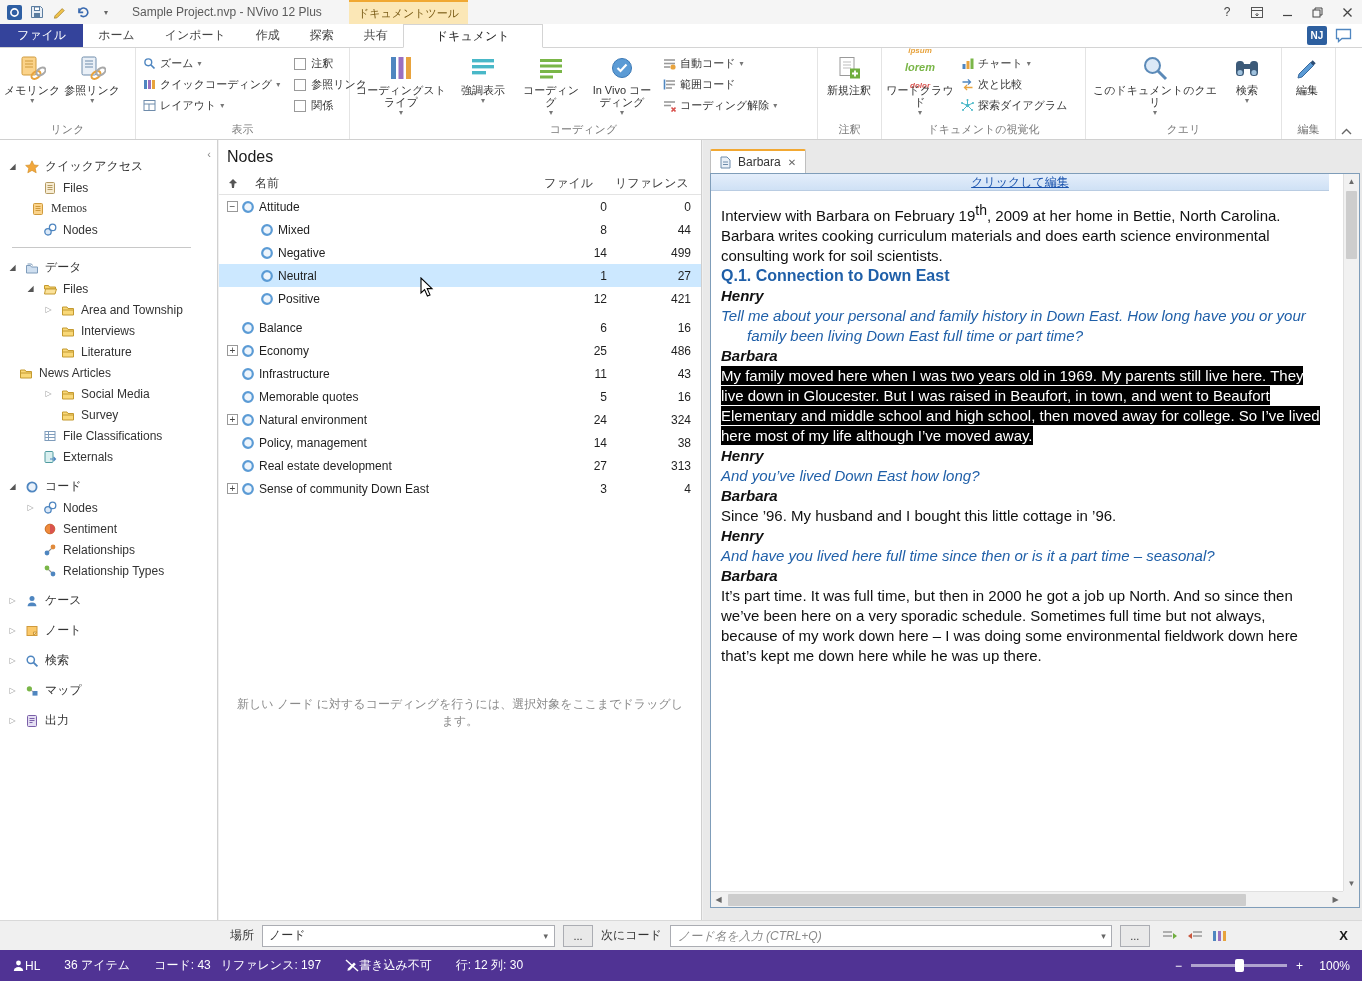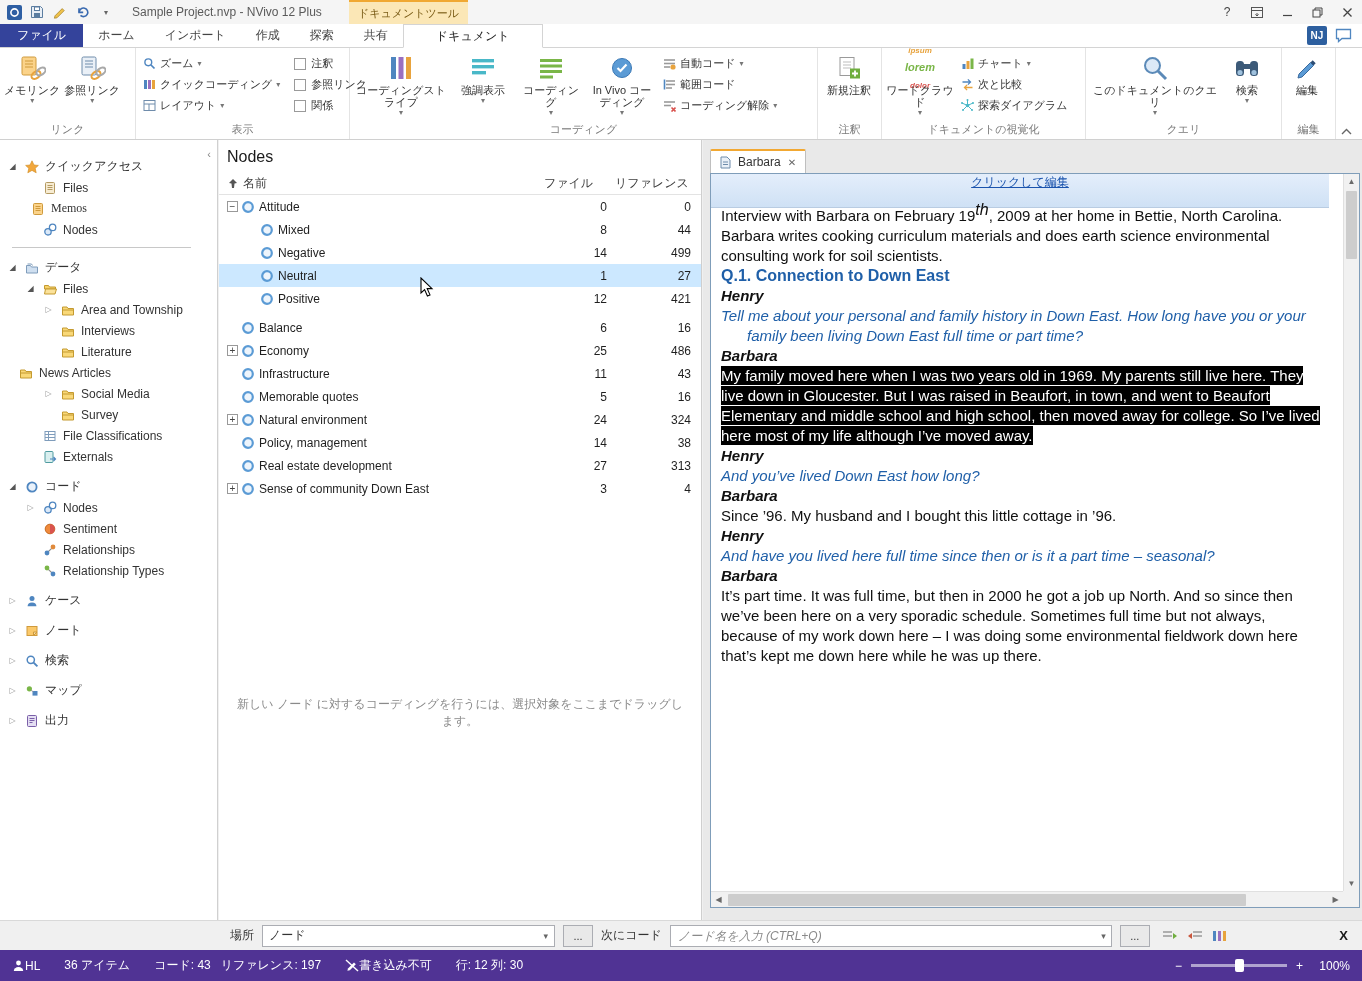--- a/index.html
+++ b/index.html
@@ -55,49 +55,49 @@
   .sb-ic { width:16px; flex:0 0 16px; display:flex; align-items:center; justify-content:center; }
   .sb-divider { height:1px; background:#c8c8c8; margin:7px 26px 7px 12px; }
 
   .nodespanel { position:absolute; left:219px; top:140px; width:483px; bottom:61px; background:#fff; border-right:1px solid #cfcfcf; display:flex; flex-direction:column; overflow:hidden; }
   .np-header { height:33px; display:flex; align-items:center; padding:4px 6px 4px 8px; gap:9px; }
   .np-title { font-size:16px; color:#1a1a1a; }
   .np-search { flex:1; height:23px; border:1px solid #bdbdbd; border-radius:2px; display:flex; align-items:center; padding:0 5px; gap:5px; background:#fff; }
   .np-search input { border:none; outline:none; flex:1; font-size:12px; color:#333; background:transparent; }
   .np-search input::placeholder { color:#8f8f8f; }
   .np-cols { height:22px; display:flex; align-items:center; border-bottom:1px solid #e3e3e3; font-size:12px; color:#3c3c3c; padding-left:8px; }
-  .col-name { flex:1; display:flex; align-items:center; gap:4px; }
+  .col-name { flex:1; display:flex; align-items:center; gap:16px; }
   .col-files { width:85px; padding-left:20px; }
   .col-refs { width:92px; padding-left:6px; }
   .nrow { height:23px; display:flex; align-items:center; font-size:12px; color:#1f1f1f; }
   .nrow.sel { background:#cce8ff; }
   .n-ind { display:inline-block; height:1px; }
   .n-exp { width:16px; flex:0 0 16px; display:flex; align-items:center; justify-content:center; color:#444; font-size:10px; }
   .n-exp.box { flex:0 0 11px; width:11px; height:11px; border:1px solid #999; background:#fff; line-height:9px; margin:0 3px 0 2px; justify-content:center; }
   .n-ic { width:18px; flex:0 0 18px; display:flex; align-items:center; }
   .n-name { flex:1; white-space:nowrap; overflow:hidden; }
   .n-files { width:85px; text-align:right; padding-right:2px; }
   .n-refs { width:92px; text-align:right; padding-right:10px; }
   .np-drophint { margin-top:196px; text-align:center; font-size:12px; color:#8a8a8a; padding:0 12px; }
 
   .docpanel { position:absolute; left:703px; right:0; top:140px; bottom:61px; background:#e9e9e9; }
   .doc-tabbar { height:33px; display:flex; align-items:flex-end; padding-left:7px; }
   .doc-tab { height:24px; background:#fff; border:1px solid #bfbfbf; border-top:2px solid #f2a832; border-bottom:none; display:flex; align-items:center; gap:7px; padding:0 9px; font-size:12px; color:#333; border-radius:2px 2px 0 0; }
   .doc-tab-close { color:#666; font-size:10px; }
   .doc-frame { position:absolute; left:7px; right:2px; top:33px; bottom:12px; background:#fff; border:1px solid #7f9db9; }
-  .doc-editbar { position:absolute; top:0; left:0; right:30px; height:34px; background:linear-gradient(#e4eefb,#cfe1f5); border-bottom:1px solid #b9cce2; color:#1a53ad; font-size:12px; line-height:16px; text-align:center; text-decoration:underline; }
+  .doc-editbar { position:absolute; top:0; left:0; right:30px; height:17px; background:linear-gradient(#e4eefb,#cfe1f5); border-bottom:1px solid #b9cce2; color:#1a53ad; font-size:12px; line-height:16px; text-align:center; text-decoration:underline; }
   .doc-body { position:absolute; top:17px; left:0; right:16px; bottom:16px; overflow:hidden; padding:9px 22px 0 10px; font-size:15px; line-height:20px; color:#101010; }
   .doc-body p { margin:0; }
   .doc-intro { margin-top:3px; }
   .doc-heading { margin-top:42px; font-size:16px; font-weight:bold; color:#1f5fa8; }
   .blk-speaker { margin-top:22px; font-weight:bold; font-style:italic; }
   .blk-question { margin-top:9px; color:#1f5fa8; font-style:italic; padding-left:26px; text-indent:-26px; }
   .blk-answer { margin-top:9px; }
   .hl { background:#000; color:#fff; padding:1px 0; }
-  sup { font-size:16px;font-style:italic; }
+  sup { font-size:14px; }
 
   .vscroll { position:absolute; top:0; right:0; bottom:16px; width:16px; background:#f1f1f1; border-left:1px solid #e0e0e0; }
   .vscroll .arr { height:15px; display:flex; align-items:center; justify-content:center; font-size:8px; color:#6a6a6a; }
   .vscroll .arr.dn { position:absolute; bottom:0; left:0; right:0; }
   .vthumb { position:absolute; top:17px; left:2px; right:2px; height:68px; background:#cdcdcd; border-radius:1px; }
   .hscroll { position:absolute; bottom:0; left:0; right:16px; height:16px; background:#f1f1f1; border-top:1px solid #e0e0e0; display:flex; align-items:center; }
   .hscroll .arr { width:15px; text-align:center; font-size:8px; color:#6a6a6a; }
   .hthumb { height:12px; background:#cdcdcd; border-radius:1px; flex:0 0 82%; margin:0 2px; }
   .scorner { position:absolute; right:0; bottom:0; width:16px; height:16px; background:#f1f1f1; }
 

